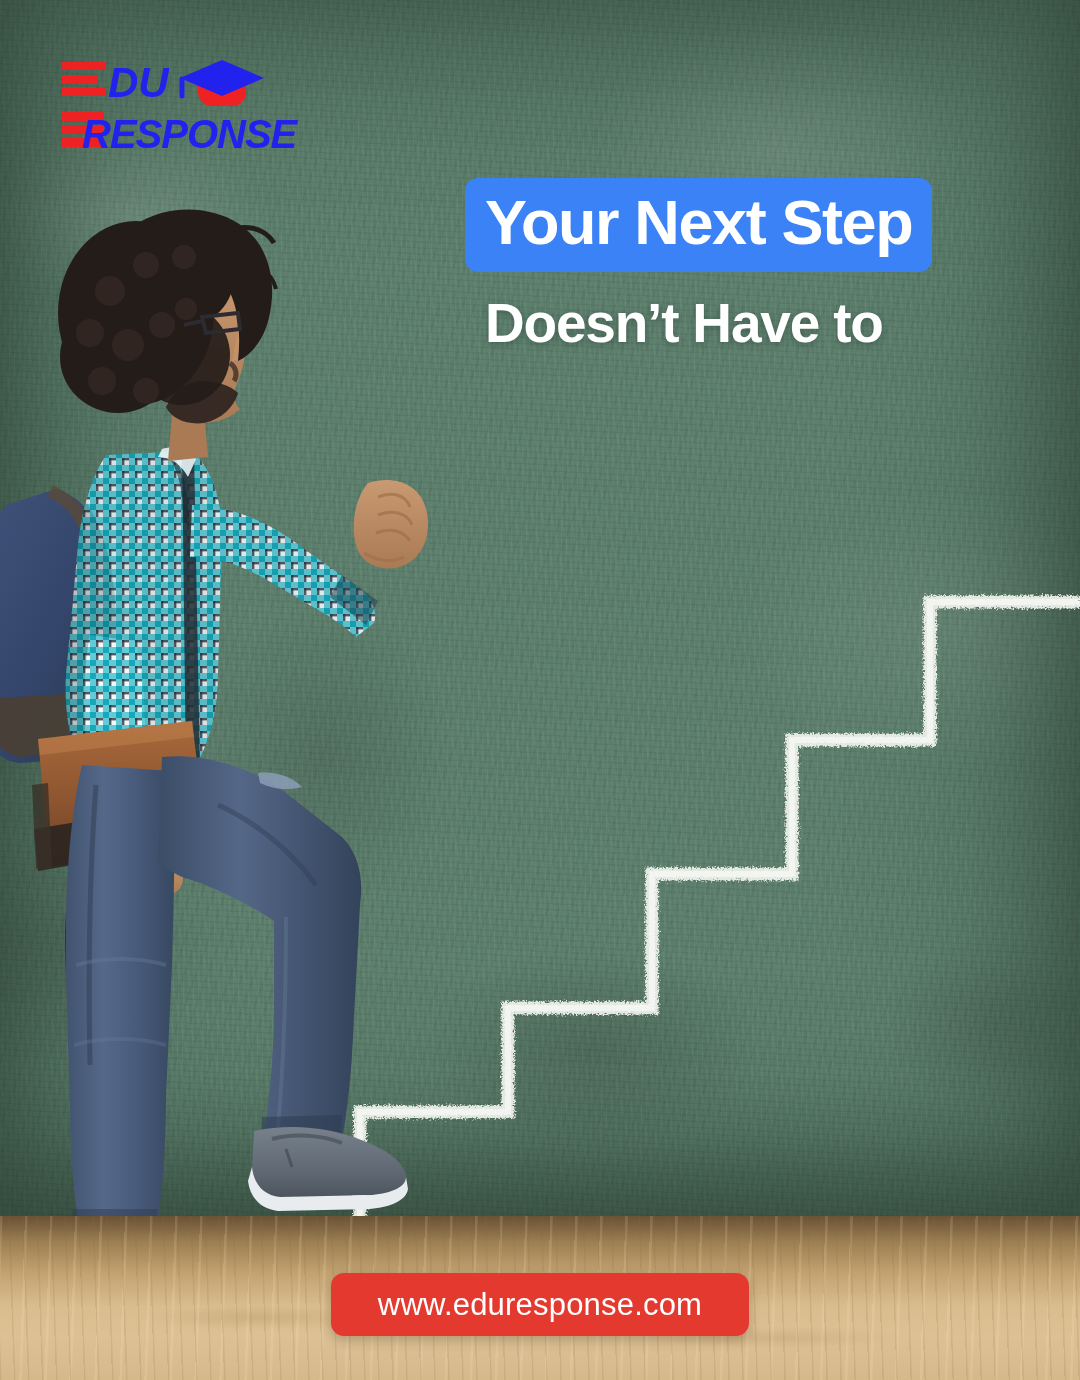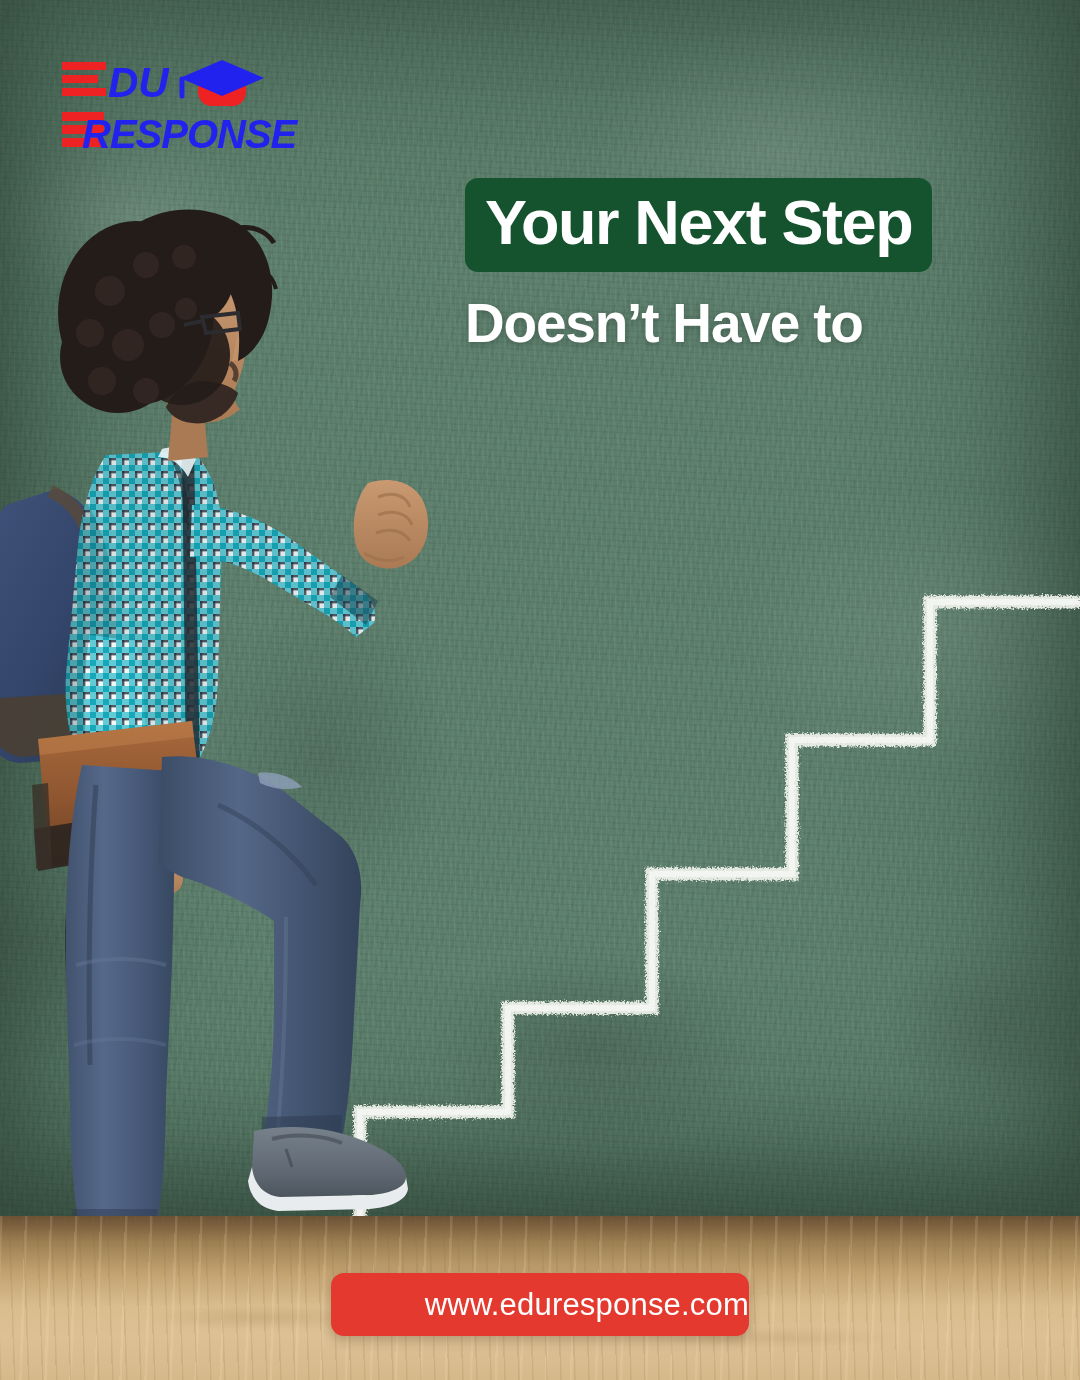--- a/index.html
+++ b/index.html
@@ -73,48 +73,48 @@
   
   .stairs { position:absolute; left:0; top:0; width:1080px; height:1218px; }
 
   
   .logo { position:absolute; left:58px; top:52px; width:240px; height:105px; }
 
   
   .headline { position:absolute; left:465px; top:178px; width:580px; }
   .title-banner {
     display:inline-block;
-    background:#14532d;
+    background:#3b82f6;
     border-radius:13px;
     padding:14px 20px 18px 20px;
     line-height:0.98;
   }
   .title-banner span {
     display:block;
     font-size:63px; font-weight:bold; color:#ffffff;
     letter-spacing:-1.4px;
     white-space:nowrap;
   }
   .subtitle {
     margin-top:20px;
     color:#ffffff;
     font-size:55px; font-weight:bold;
     line-height:1.14;
     letter-spacing:-1.2px;
     text-shadow:0 2px 7px rgba(24,44,34,0.35);
   }
-  .subtitle span { display:block; }
+  .subtitle span { display:block;margin-left:20px; }
 
   
   .url-badge {
     position:absolute; left:331px; top:1273px;
     width:418px; height:63px;
     background:#e4392f;
     border-radius:13px;
-    display:flex; align-items:center; justify-content:flex-end;
+    display:flex; align-items:center; justify-content:center;
     box-shadow:0 4px 12px rgba(40,26,10,0.25);
   }
   .url-badge span {
     color:#ffffff; font-size:31px; letter-spacing:0.2px;
   }
 
   
   .person { position:absolute; left:-14px; top:205px; width:470px; height:1070px; }
 </style>
 </head>

